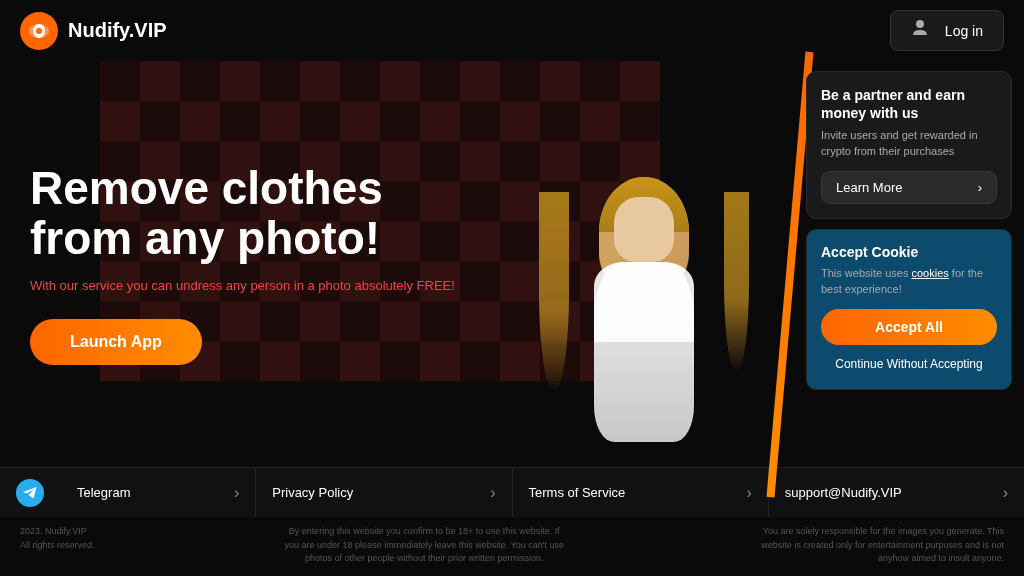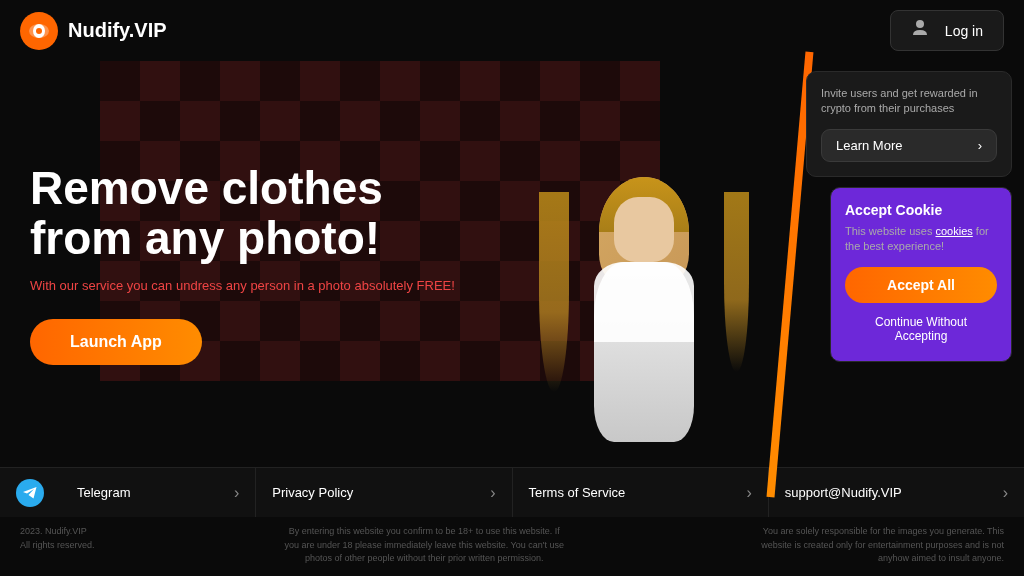--- a/index.html
+++ b/index.html
@@ -182,25 +182,24 @@
       border: 1px solid #3a3a3a;
       border-radius: 9px;
       padding: 8px 14px;
       color: #fff;
       font-size: 13px;
       cursor: pointer;
       width: 100%;
     }
 
     .cookie-card {
-      background: #6d28d9;
+      background: #0c4a6e;
       border-radius: 10px;
       padding: 14px;
       border: 1px solid #2a2a2a;
-      margin-left: 24px;
     }
     .cookie-card h3 {
       font-size: 14px;
       font-weight: bold;
       margin-bottom: 6px;
     }
     .cookie-card p {
       font-size: 11px;
       color: #aaa;
       margin-bottom: 12px;
@@ -472,20 +471,21 @@
       Remove clothes<br>from any photo!
     </h1>
     <p class="hero-subtitle">With our service you can undress any person
 in a photo absolutely FREE!</p>
     <button class="launch-btn">Launch App</button>
   </div>
 
   <div class="right-sidebar">
 
     <div class="partner-card">
+      <h3>Be a partner and earn money with us</h3>
       <p>Invite users and get rewarded in crypto from their purchases</p>
       <button class="learn-more-btn">
         <span>Learn More</span>
         <span>›</span>
       </button>
     </div>
 
     <div class="cookie-card">
       <h3>Accept Cookie</h3>
       <p>

